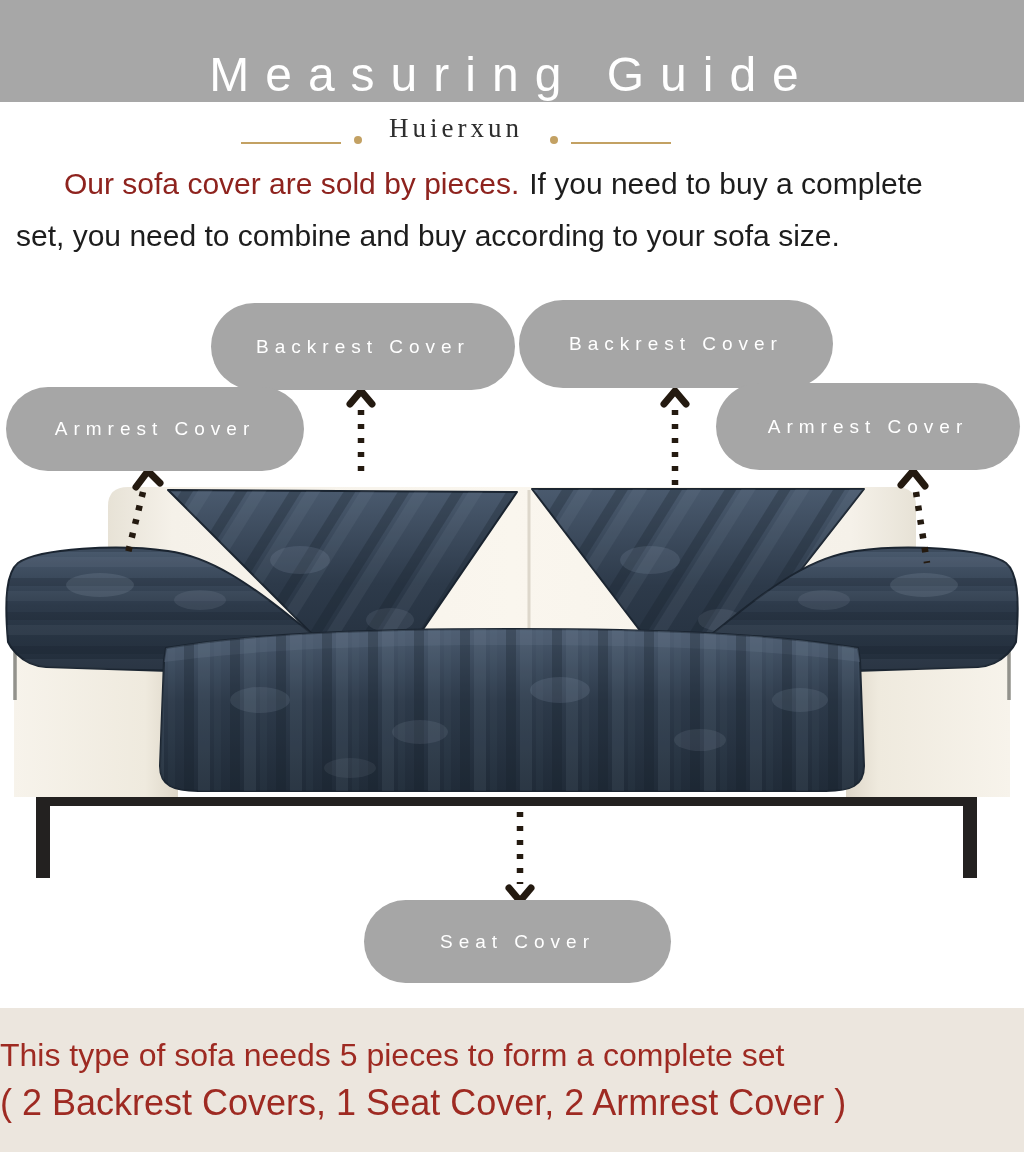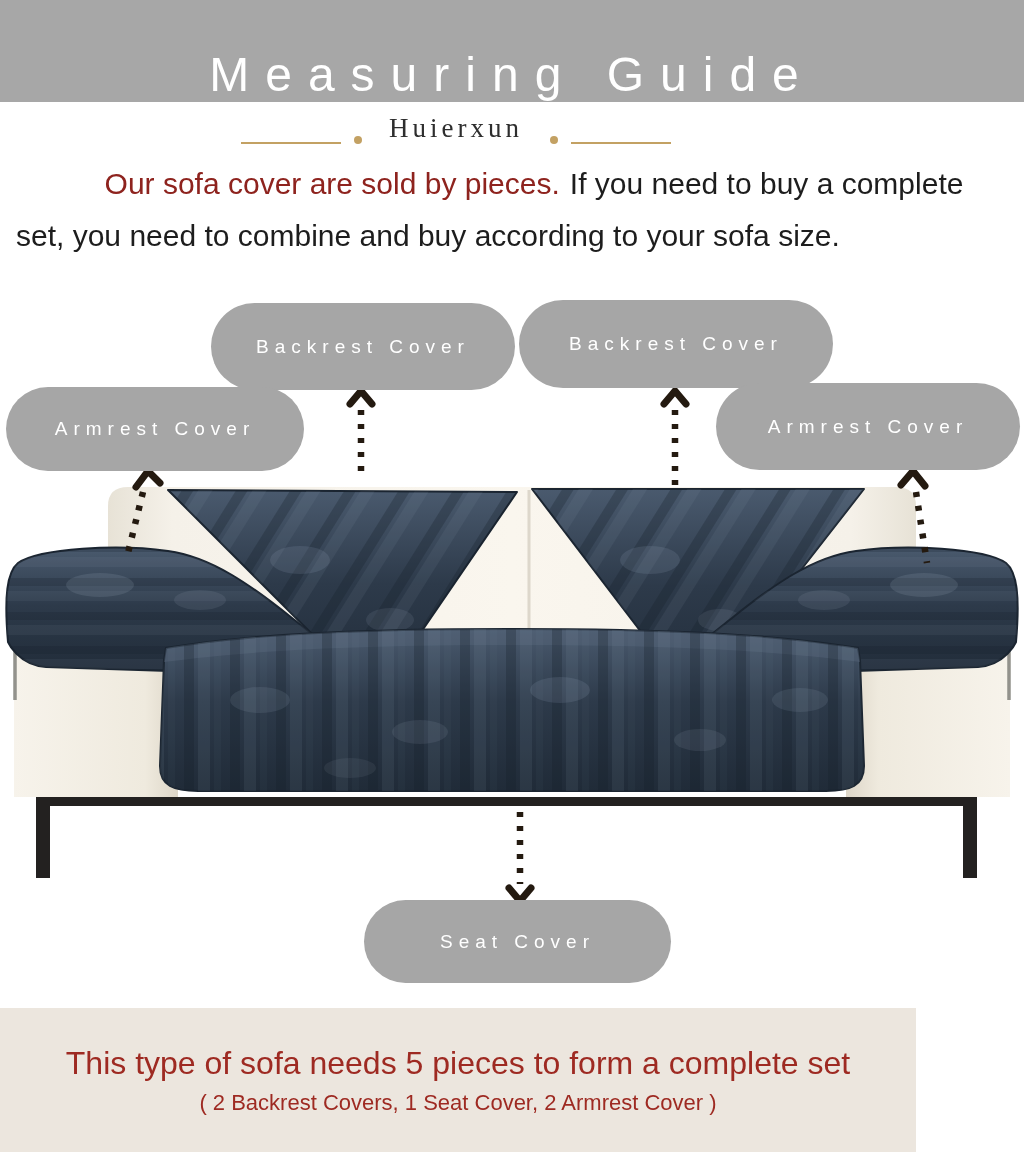--- a/index.html
+++ b/index.html
@@ -21,43 +21,43 @@
   .brand-row{position:absolute;left:0;top:104px;width:912px;height:40px;
              display:flex;align-items:flex-end;justify-content:center;gap:13px;}
   .brand-line{width:100px;height:2px;background:var(--c-tan);}
   .brand-dot{width:8px;height:8px;border-radius:50%;background:var(--c-tan);}
   .brand-name{font-family:"Liberation Serif", serif;font-size:27px;color:#2e2e2e;
               letter-spacing:4px;padding:0 14px;}
 
   
   .intro{position:absolute;left:0;top:158px;width:1024px;color:var(--c-text_black);
          font-size:30px;line-height:52px;}
-  .intro .l1{padding-left:44px;white-space:nowrap;text-align:center;}
+  .intro .l1{padding-left:64px;white-space:nowrap;}
   .intro .l2{padding-left:16px;white-space:nowrap;}
   .intro .hl{color:var(--c-red);margin-right:10px;}
 
   
   .pill{position:absolute;background:var(--c-pill_gray);border-radius:46px;
         display:flex;align-items:center;justify-content:center;
         color:var(--c-white);font-size:19px;letter-spacing:6px;white-space:nowrap;}
   .pill-backrest-left {left:211px;top:303px;width:304px;height:87px;}
   .pill-backrest-right{left:519px;top:300px;width:314px;height:88px;}
   .pill-armrest-left  {left:6px;  top:387px;width:298px;height:84px;}
   .pill-armrest-right {left:716px;top:383px;width:304px;height:87px;}
   .pill-seat          {left:364px;top:900px;width:307px;height:83px;text-align:right;}
 
   
   .sofa-svg{position:absolute;left:0;top:380px;width:1024px;height:530px;}
 
   
-  .footer{position:absolute;left:0;top:1008px;width:916px;height:144px;background:var(--c-beige);
-          color:var(--c-footer_red);display:flex;flex-direction:column;align-items:center;
+  .footer{position:absolute;left:0;top:1008px;width:1024px;height:144px;background:var(--c-beige);
+          color:var(--c-footer_red);display:flex;flex-direction:column;
           justify-content:center;gap:8px;}
   .footer .f1{font-size:32px;white-space:nowrap;}
-  .footer .f2{font-size:22px;white-space:nowrap;}
+  .footer .f2{font-size:36px;white-space:nowrap;}
 </style>
 </head>
 <body>
 
 <div class="page">
 
   <div class="banner">
     <h1>Measuring Guide</h1>
   </div>
 

